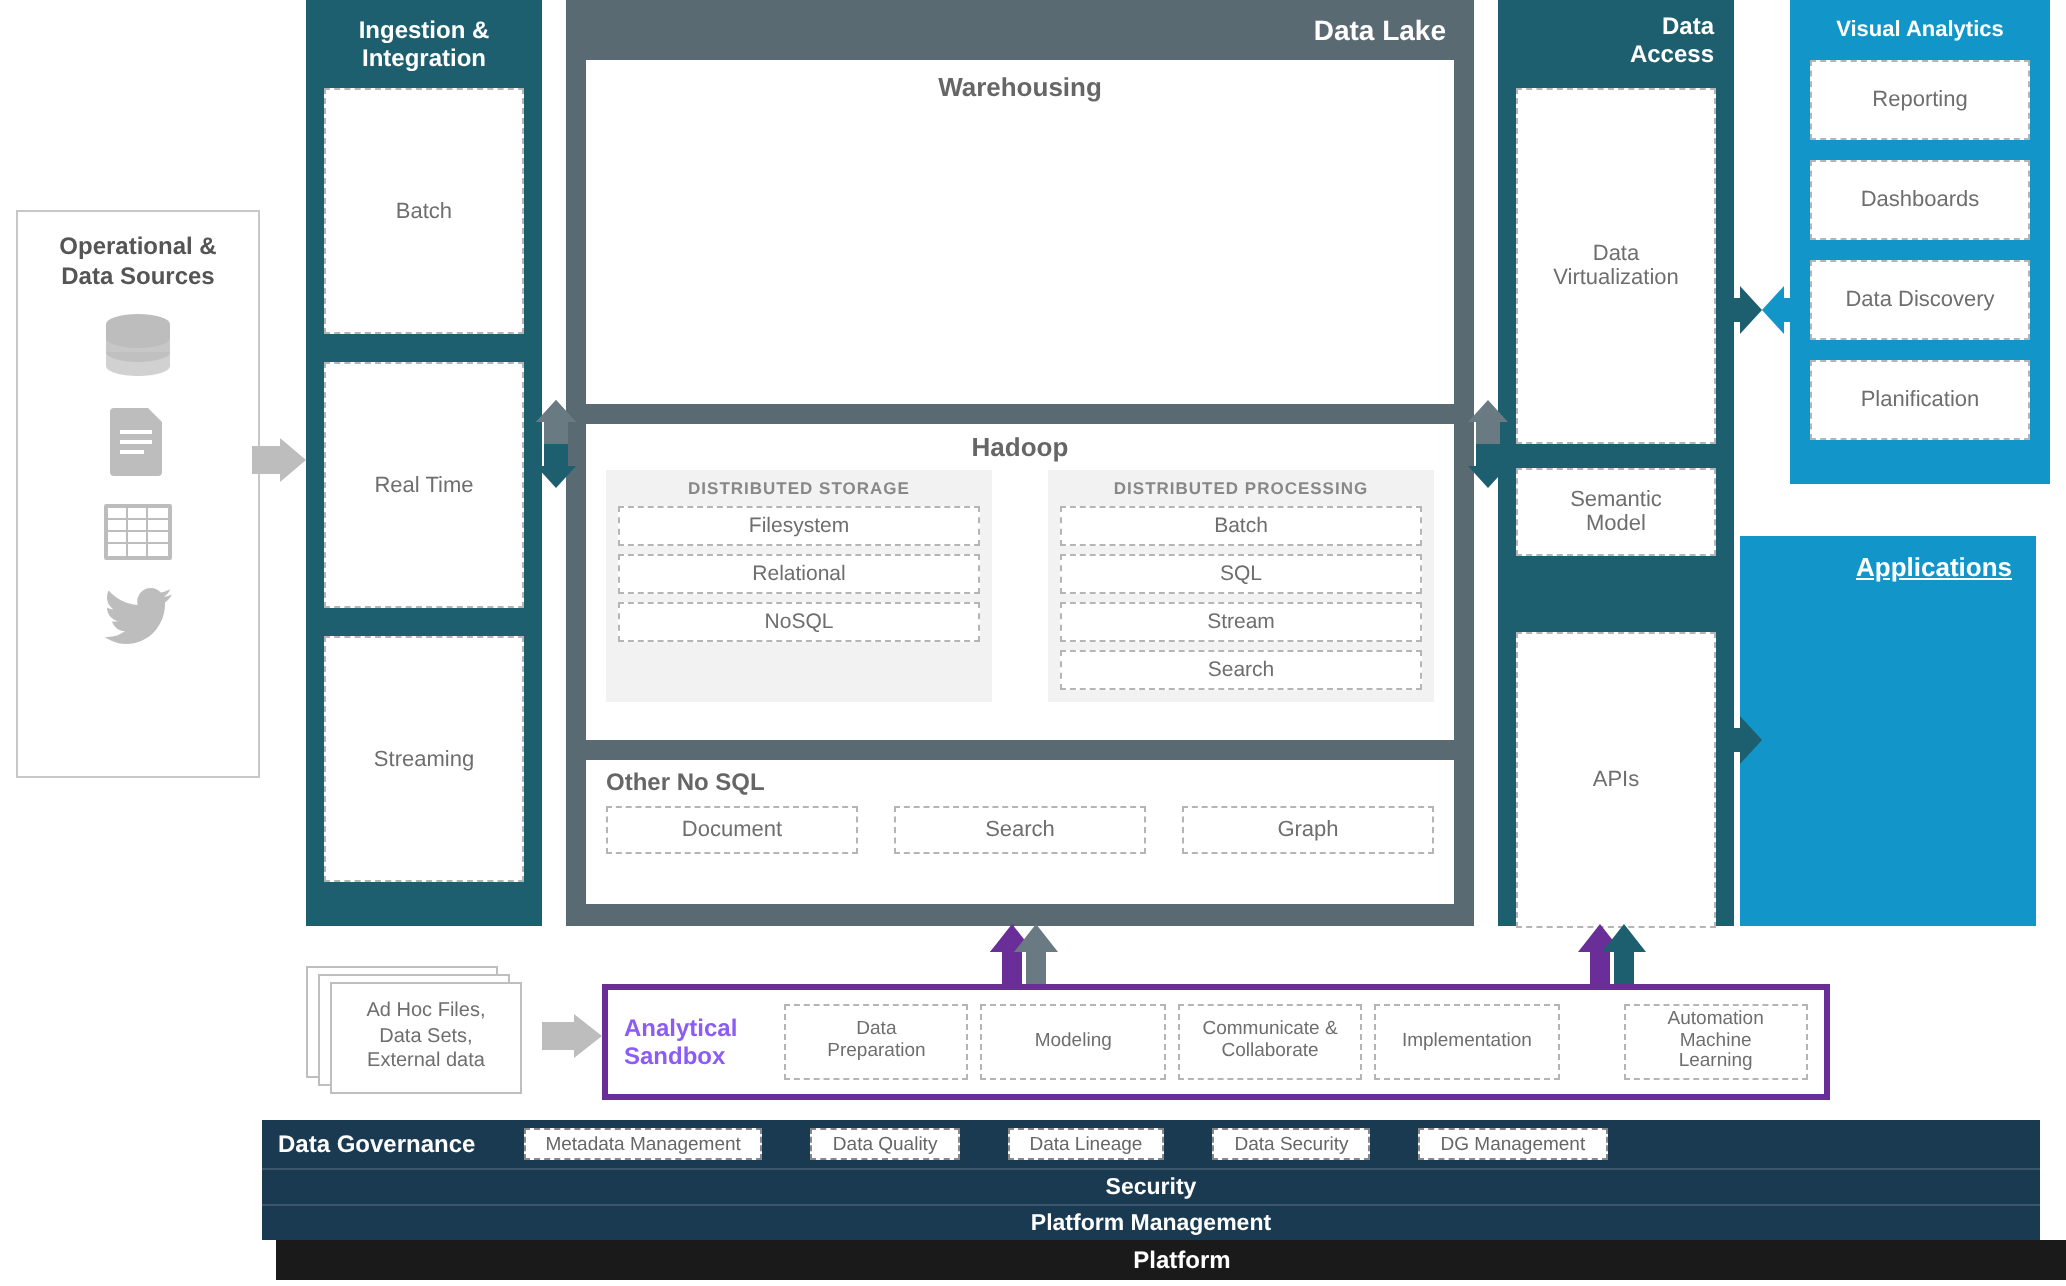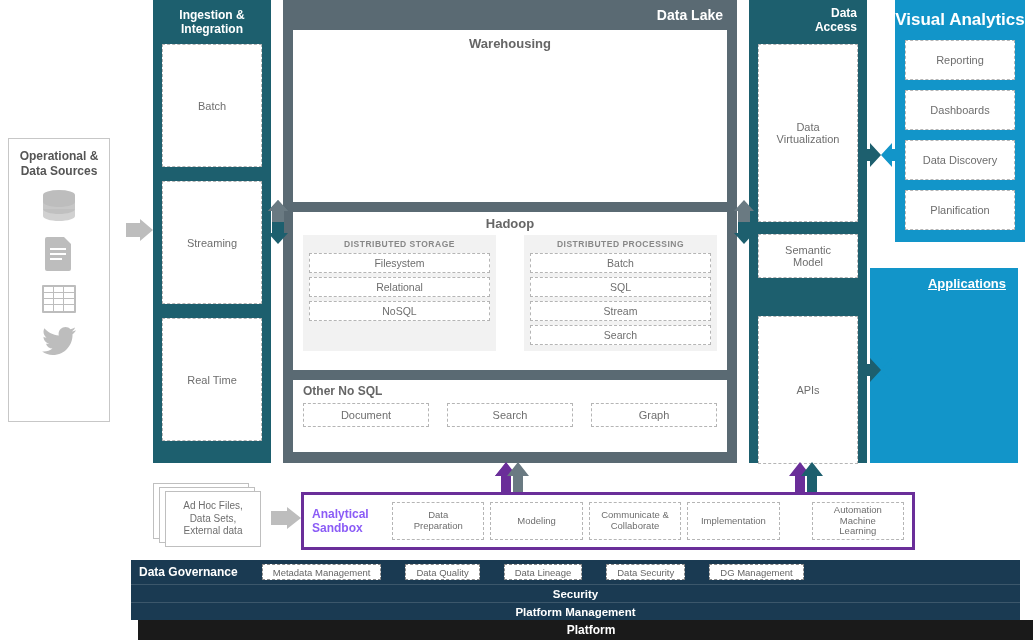--- a/index.html
+++ b/index.html
@@ -14,21 +14,21 @@
     --grey-text:#6e6e6e;
     --dark-navy:#1a3a52;
   }
   *{box-sizing:border-box;font-family:"Segoe UI",Arial,sans-serif;}
   body{margin:0;width:1033px;height:643px;background:white;position:relative;font-size:11px;color:var(--grey-text);}
   .abs{position:absolute;}
   .box{background:white;display:flex;align-items:center;justify-content:center;text-align:center;}
   .dashed{border:1px dashed var(--grey-stroke);}
 
   
-  #ods{left:8px;top:105px;width:102px;height:284px;border:1px solid #c7c7c7;padding:10px 0 0 0;margin-top:33px;}
+  #ods{left:8px;top:105px;width:122px;height:284px;border:1px solid #c7c7c7;padding:10px 0 0 0;}
   #ods .title{font-weight:600;color:#555;font-size:12px;line-height:1.25;margin-bottom:10px;text-align:center;}
   #ods .icons{display:flex;flex-direction:column;align-items:center;gap:14px;margin-top:8px;}
   #ods svg{fill:#bdbdbd;}
 
   
   .col-teal{background:var(--teal);color:white;}
   #ingest{left:153px;top:0;width:118px;height:463px;}
   #ingest .hdr{height:44px;display:flex;align-items:center;justify-content:center;font-weight:700;font-size:12px;line-height:1.2;text-align:center;}
   #ingest .whites{padding:0 9px;display:flex;flex-direction:column;gap:14px;}
   #ingest .whites .box{height:123px;color:var(--grey-text);}
@@ -54,21 +54,21 @@
   .subcol .lbl{font-size:8.5px;letter-spacing:0.5px;text-align:center;font-weight:600;color:#888;}
   .mini{height:20px;font-size:10.5px;}
   #nosql{left:10px;top:380px;right:10px;height:72px;background:white;padding:4px 10px 8px;}
   #nosql .t{font-weight:600;font-size:12px;color:#666;margin-bottom:5px;}
   #nosql .row{display:flex;gap:18px;}
   #nosql .row .box{flex:1;height:24px;}
 
   
   .col-cyan{background:var(--cyan);color:white;}
   #vis{left:895px;top:0;width:130px;height:242px;}
-  #vis .hdr{height:40px;display:flex;align-items:center;justify-content:center;font-weight:700;font-size:17px;}
+  #vis .hdr{height:30px;display:flex;align-items:center;justify-content:center;font-weight:700;font-size:11px;}
   #vis .stack{padding:0 10px;display:flex;flex-direction:column;gap:10px;}
   #vis .stack .box{height:40px;color:var(--grey-text);font-size:11px;}
   #apps{left:870px;top:268px;width:148px;height:195px;text-decoration:underline;}
   #apps .hdr{height:30px;display:flex;align-items:center;justify-content:flex-end;padding-right:12px;font-weight:700;font-size:13px;}
 
   
   #adhoc{left:153px;top:483px;width:118px;height:64px;}
   #adhoc .paper{position:absolute;width:96px;height:56px;background:white;border:1px solid #bfbfbf;}
   #adhoc .p1{left:0;top:0;}
   #adhoc .p2{left:6px;top:4px;}
@@ -130,22 +130,22 @@
     <svg width="34" height="28" viewBox="0 0 34 28">
         <path d="M34 3.3c-1.3.6-2.6 1-4 1.1 1.4-.9 2.5-2.2 3-3.8-1.4.8-2.9 1.4-4.5 1.7C27.2.9 25.4 0 23.5 0c-3.8 0-6.9 3.1-6.9 6.9 0 .5.1 1.1.2 1.6C11 8.2 5.9 5.4 2.4 1.3c-.6 1-.9 2.2-.9 3.5 0 2.4 1.2 4.5 3.1 5.8-1.1 0-2.2-.3-3.1-.9v.1c0 3.4 2.4 6.2 5.6 6.8-.6.2-1.2.2-1.8.2-.4 0-.9 0-1.3-.1.9 2.8 3.4 4.8 6.5 4.8-2.4 1.9-5.4 3-8.6 3-.6 0-1.1 0-1.7-.1C3.1 26.4 6.8 28 10.7 28c12.8 0 19.8-10.6 19.8-19.8v-.9c1.4-1 2.5-2.2 3.5-4z"></path>
       </svg>
   </div>
 </div>
 
 <div id="ingest" class="abs col-teal">
   <div class="hdr">Ingestion &amp;<br>Integration</div>
   <div class="whites">
     <div class="box dashed">Batch</div>
+    <div class="box dashed">Real Time</div>
     <div class="box dashed">Streaming</div>
-    <div class="box dashed">Real Time</div>
   </div>
 </div>
 
 <div id="lake" class="abs">
   <div class="hdr">Data Lake</div>
   <div id="warehouse" class="abs">
     <div class="t">Warehousing</div>
   </div>
   <div id="hadoop" class="abs">
     <div class="t">Hadoop</div>

